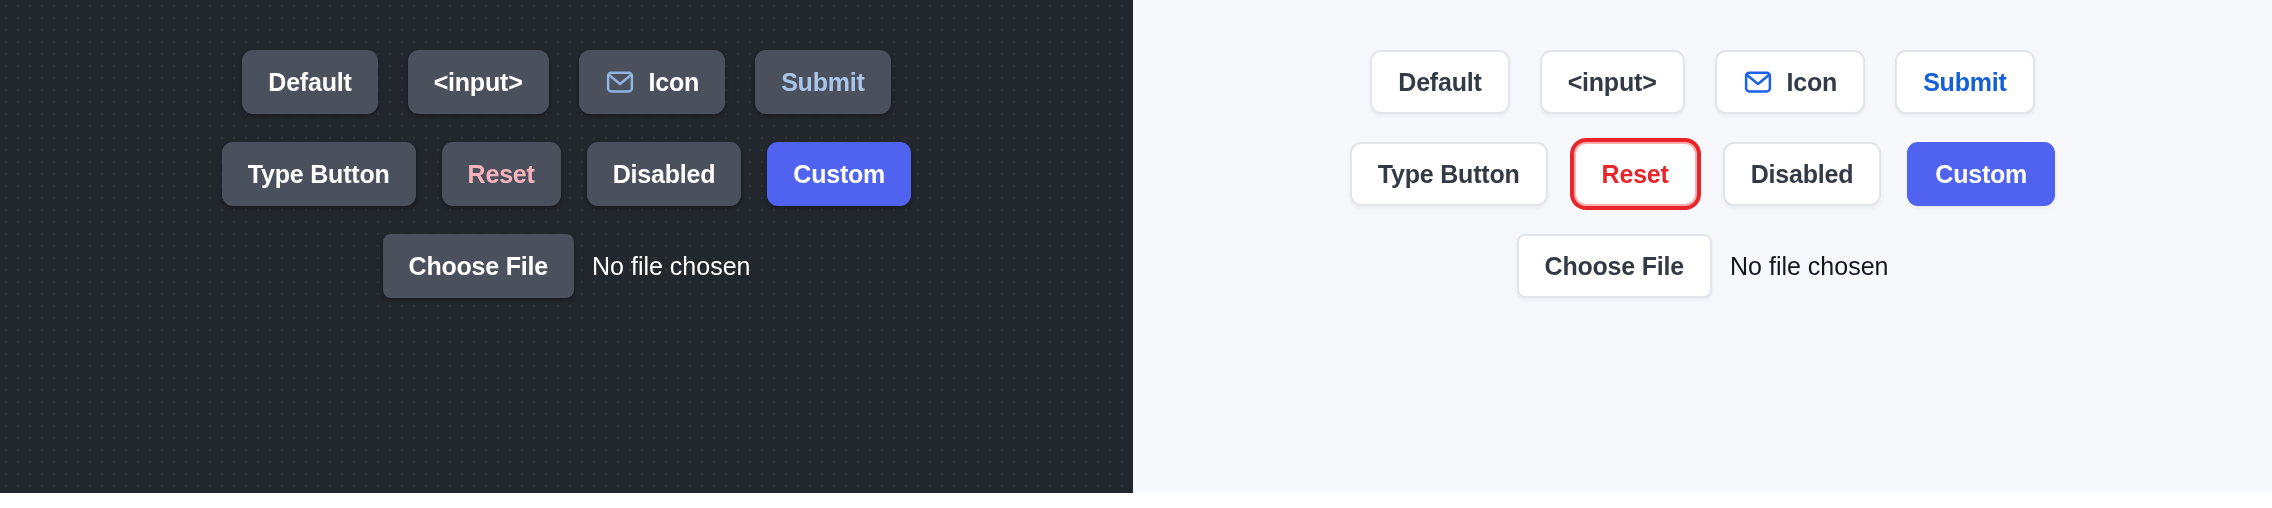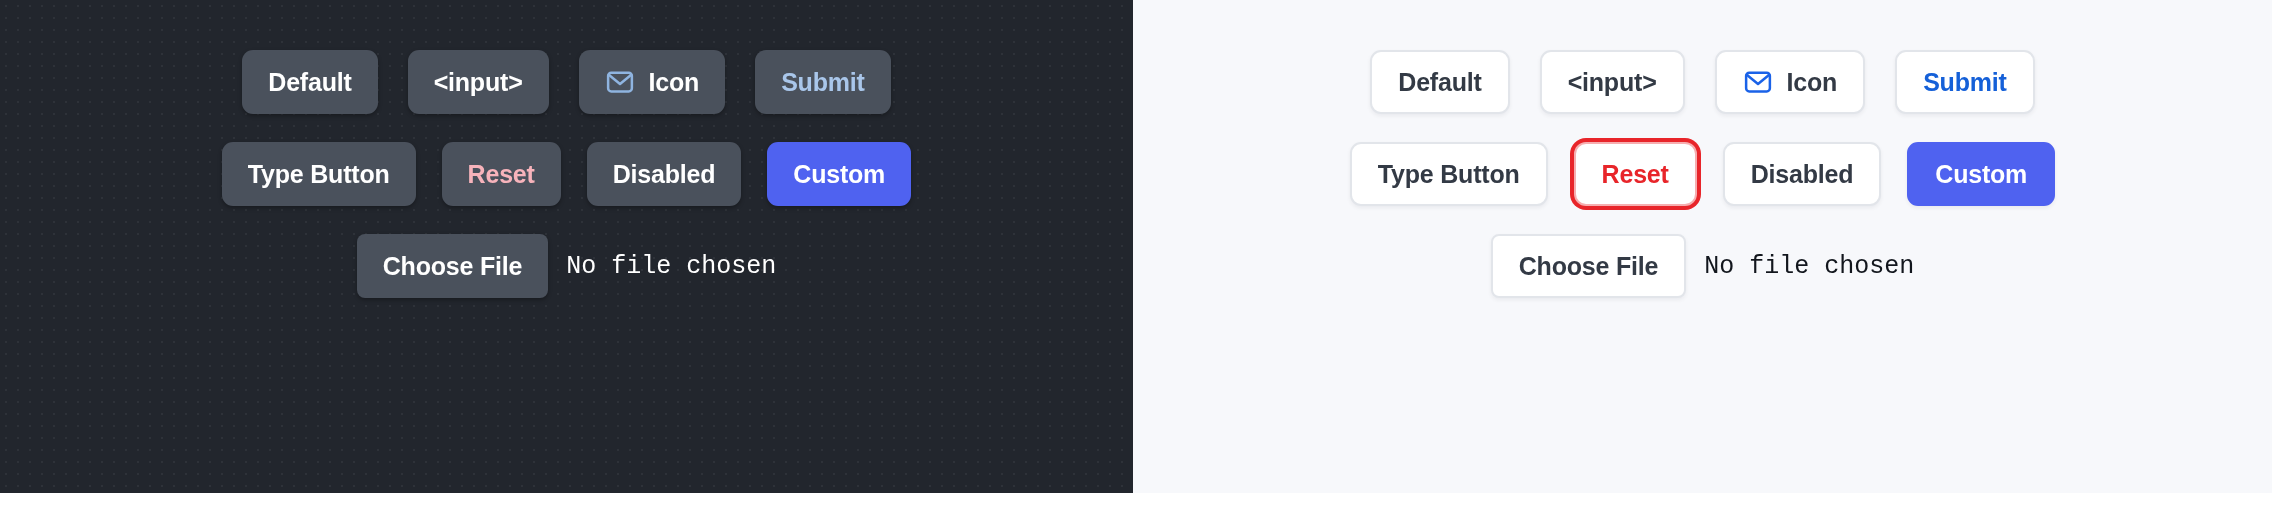--- a/index.html
+++ b/index.html
@@ -126,21 +126,21 @@
   .panel--light .btn--reset {
     color: #e8252a;
     background: #ffffff;
     border: 2px solid #f6aeb0;
     box-shadow: 0 0 0 4px #e8252a;
     border-radius: 12px;
   }
 
   
   .file-status {
-    font-family: Liberation Mono, monospace;
+    font-family: Liberation Sans, sans-serif;
     font-size: 25px;
     font-weight: normal;
     line-height: 1;
     white-space: nowrap;
   }
 
   
   .icon-wrap {
     display: inline-flex;
     align-items: center;

